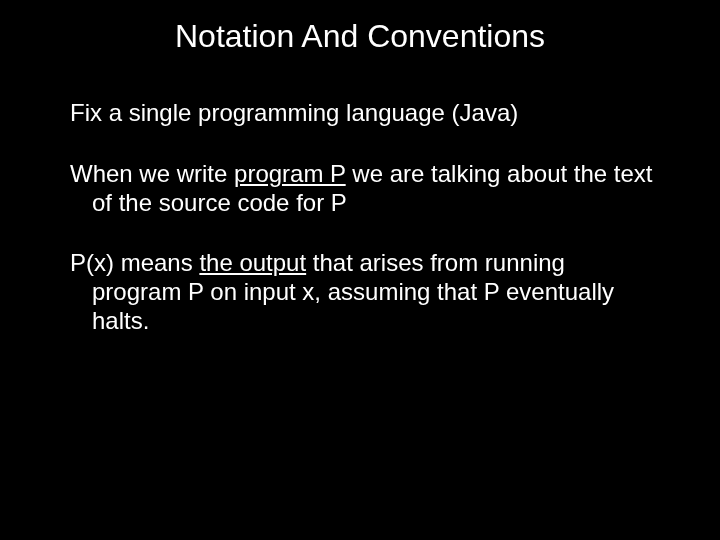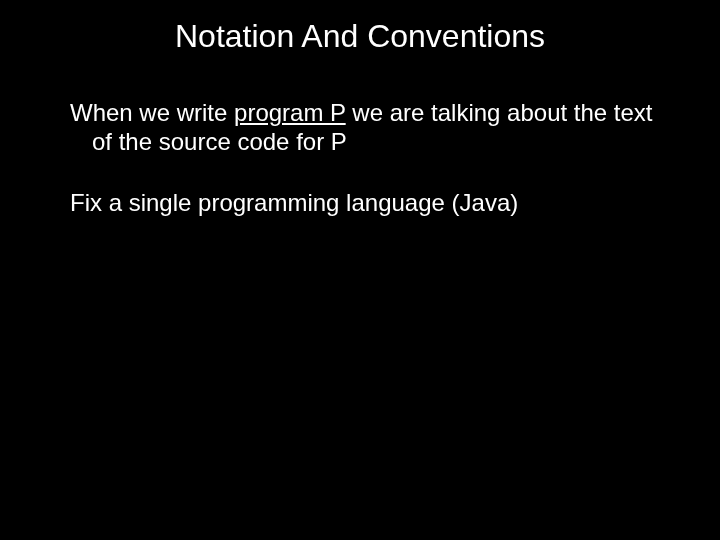--- a/index.html
+++ b/index.html
@@ -42,23 +42,26 @@
   }
 </style>
 </head>
 <body>
 
 <div class="slide">
   <div class="title">Notation And Conventions</div>
   <div class="body">
 
     <div class="para">
+      <span>Fix a single programming language (Java)</span>
+    </div>
+
+    <div class="para">
       <span>When we write </span><span class="u">program P</span><span> we are talking about the text of the source code for P</span>
     </div>
 
     <div class="para">
-      <span>Fix a single programming language (Java)</span>
+      <span>P(x) means </span><span class="u">the output</span><span> that arises from running program P on input x, assuming that P eventually halts.</span>
     </div>
-
 
 
   </div>
 </div>
 
 </body></html>

